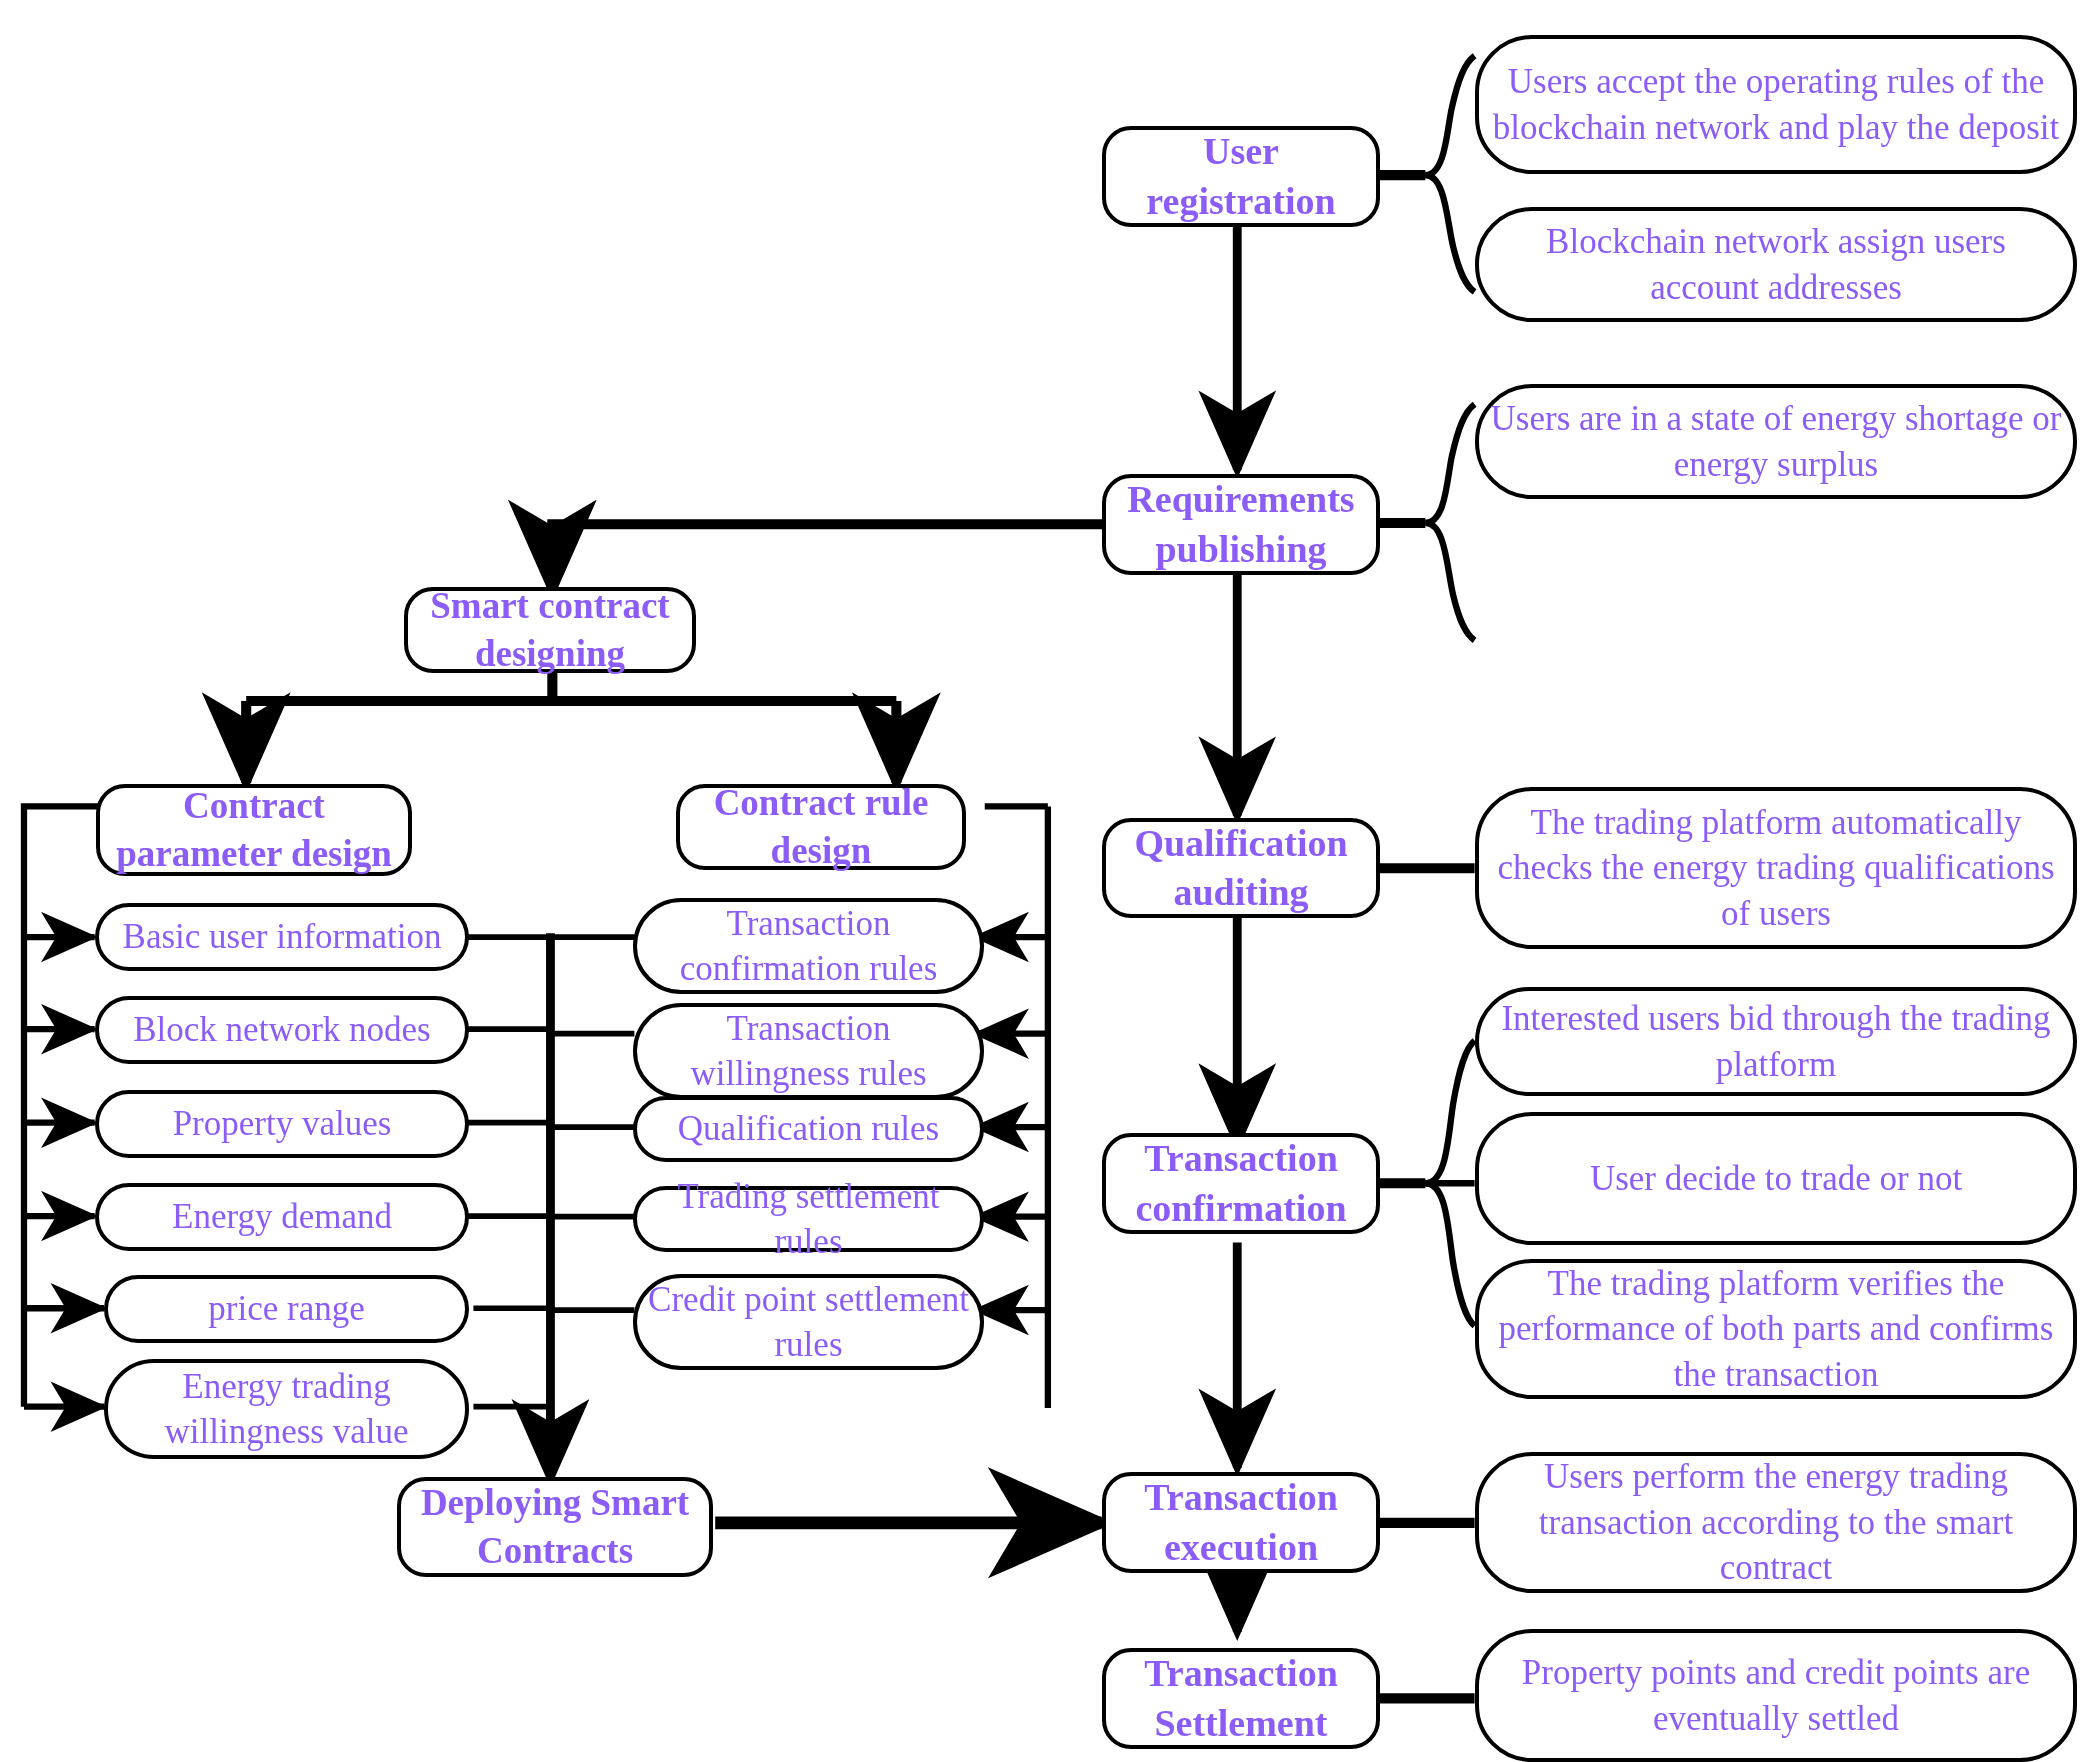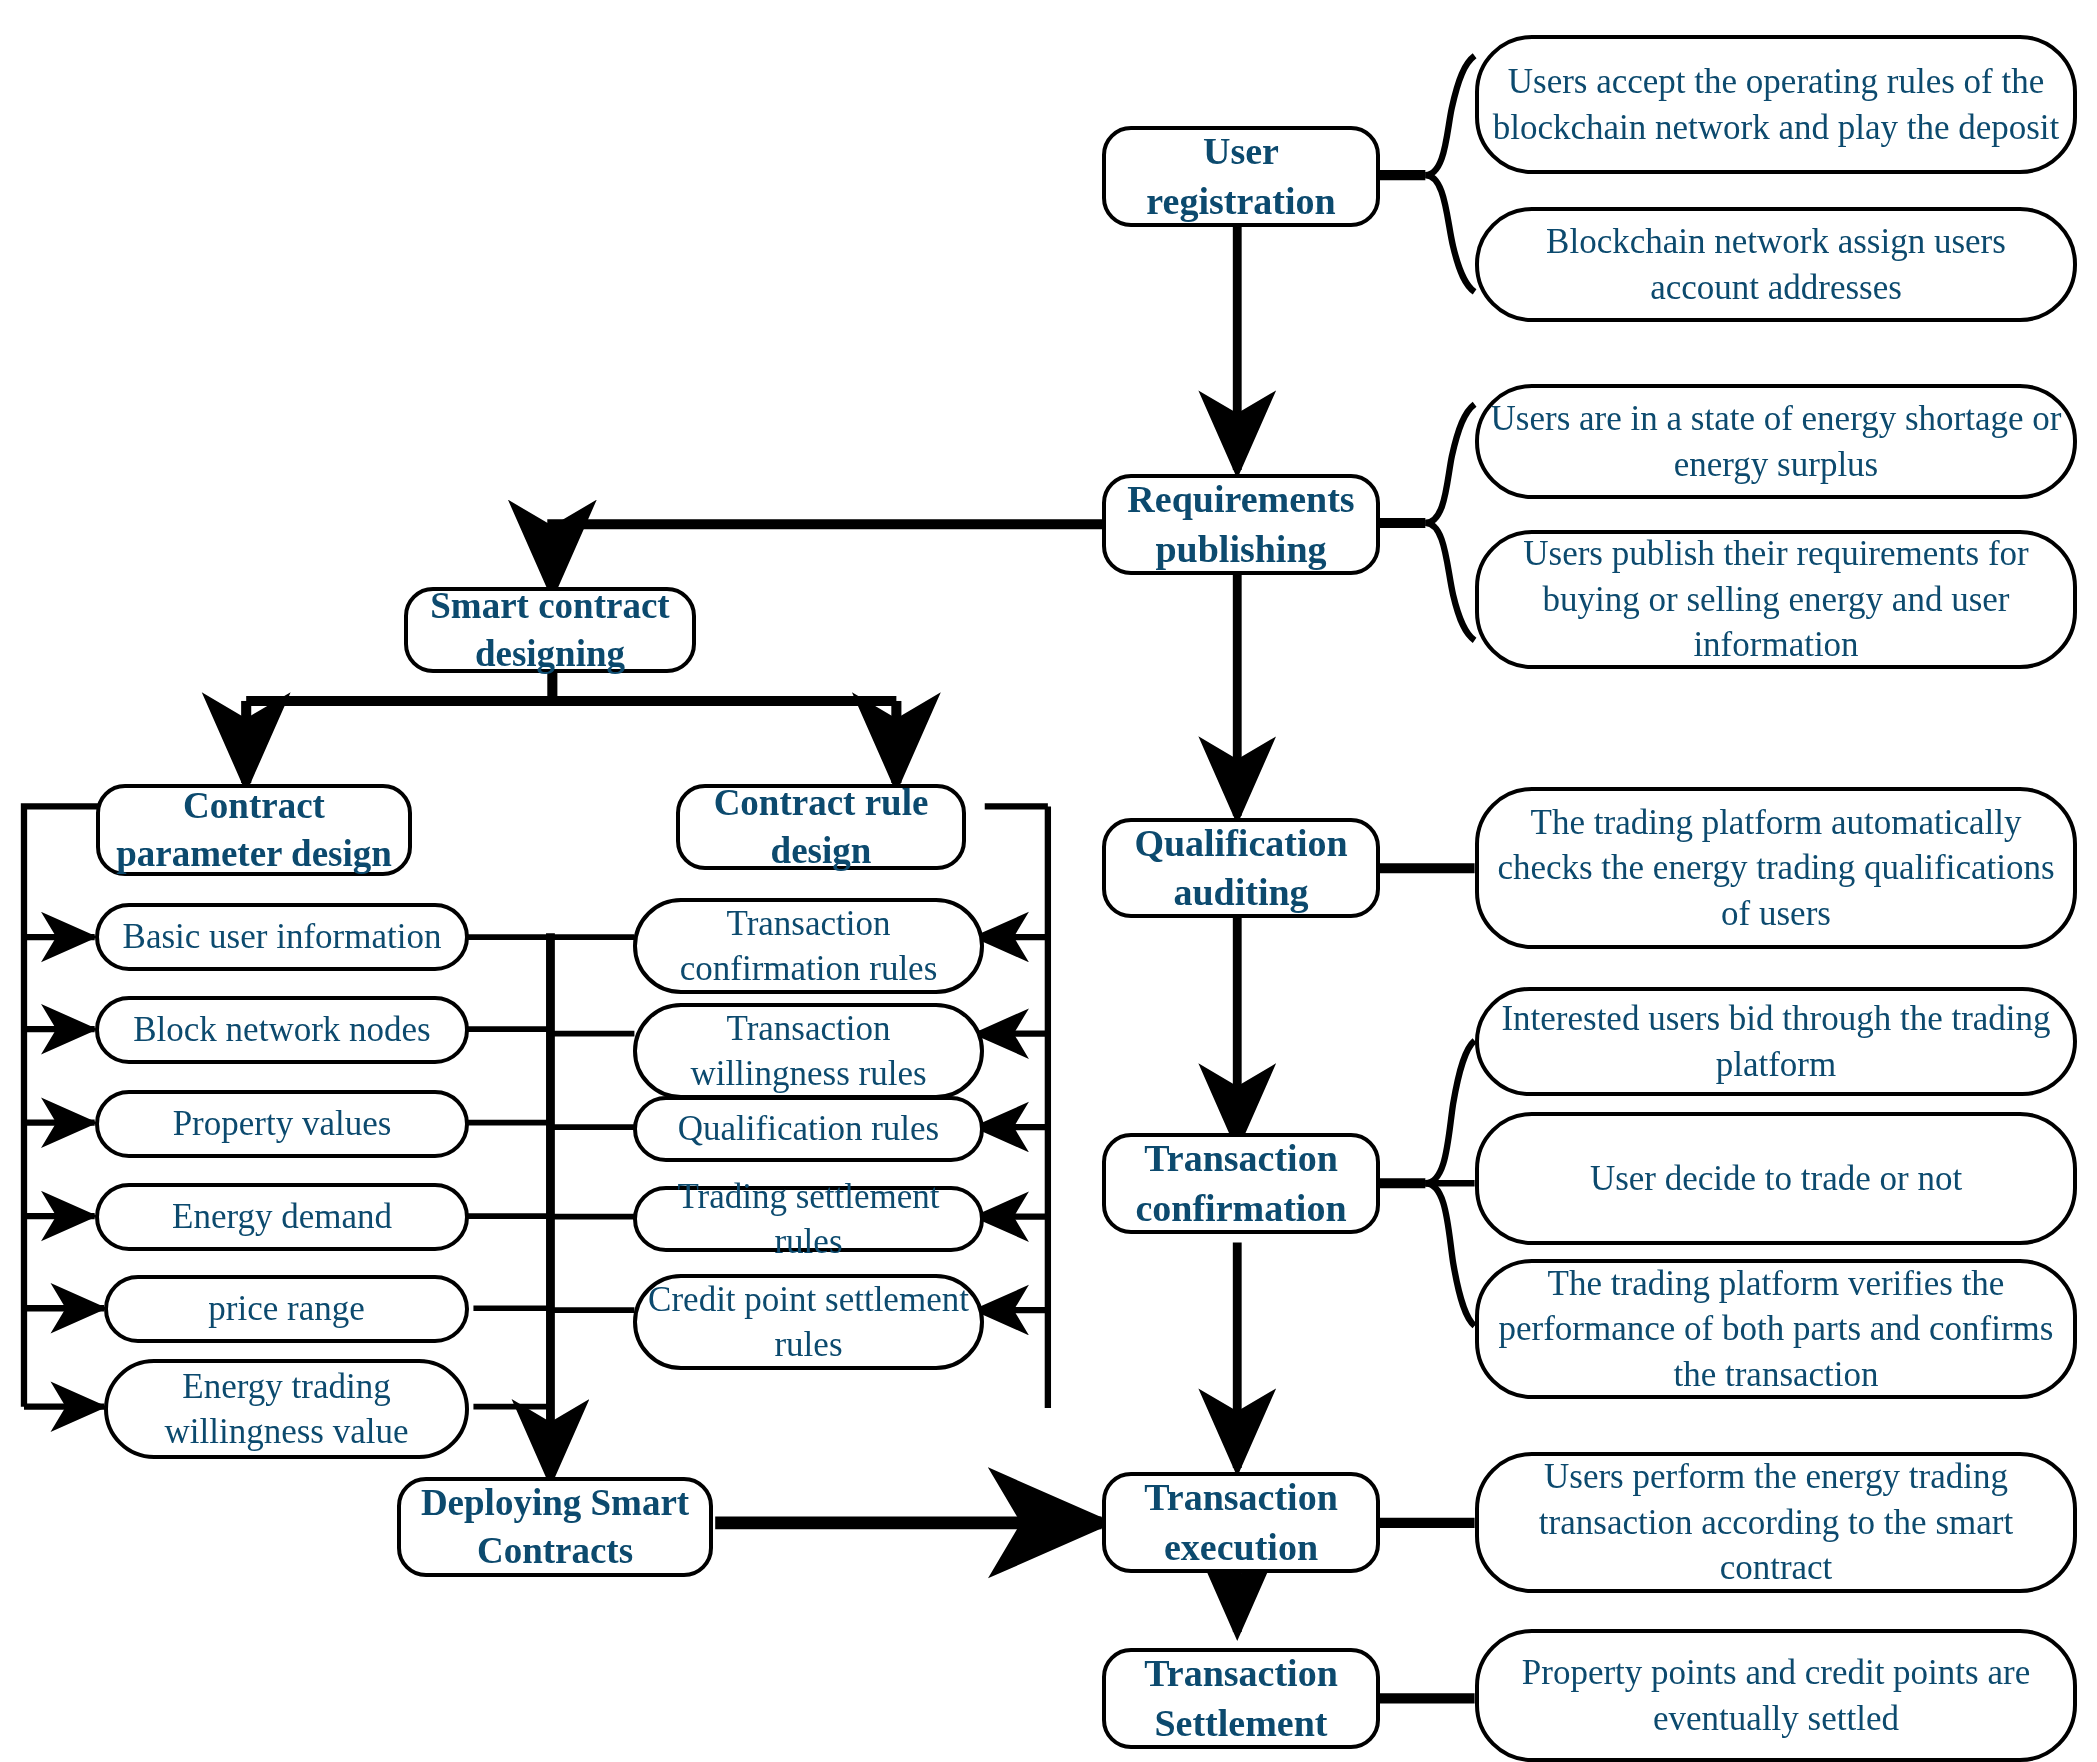--- a/index.html
+++ b/index.html
@@ -2,21 +2,21 @@
 <html style="font-size:10px"><head>
 <meta charset="utf-8">
 <title>Blockchain Energy Trading Flowchart</title>
 <style>
   html,body{margin:0;padding:0;background:#ffffff;}
   #canvas{position:relative;width:2097px;height:1763px;background:#ffffff;
           font-family:"Liberation Serif","DejaVu Serif",serif;overflow:hidden;}
   svg.lines{position:absolute;left:0;top:0;width:2097px;height:1763px;pointer-events:none;}
   .node{position:absolute;box-sizing:border-box;border:4.4px solid #000;background:#fff;
         display:flex;align-items:center;justify-content:center;text-align:center;
-        color:#0c4a6e;line-height:1.30;padding:2.5px 8.8px;}
+        color:#8b5cf6;line-height:1.30;padding:2.5px 8.8px;}
   .node span{display:block;width:100%;}
   .main-node{border-radius:29px;font-weight:bold;font-size:38px;}
   .detail-node{border-radius:57px;font-weight:normal;font-size:35px;}
   .sub-node{border-radius:57px;font-weight:normal;font-size:35px;}
   .head-node{border-radius:29px;font-weight:bold;font-size:37px;align-items:center;}
 </style>
 </head>
 <body>
 
 <div id="canvas">
@@ -162,23 +162,20 @@
   <div class="node detail-node" style="left:1475px;top:35px;width:602px;height:139px;">
     <span>Users accept the operating rules of the blockchain network and play the deposit</span>
   </div>
   <div class="node detail-node" style="left:1475px;top:207px;width:602px;height:115px;">
     <span>Blockchain network assign users account addresses</span>
   </div>
 
   <div class="node detail-node" style="left:1475px;top:384px;width:602px;height:115px;">
     <span>Users are in a state of energy shortage or energy surplus</span>
   </div>
-  <div class="node detail-node" style="left:1475px;top:530px;width:602px;height:139px;">
-    <span>Users publish their requirements for buying or selling energy and user information</span>
-  </div>
 
   <div class="node detail-node" style="left:1475px;top:787px;width:602px;height:162px;">
     <span>The trading platform automatically checks the energy trading qualifications of users</span>
   </div>
 
   <div class="node detail-node" style="left:1475px;top:987px;width:602px;height:109px;">
     <span>Interested users bid through the trading platform</span>
   </div>
   <div class="node detail-node" style="left:1475px;top:1112px;width:602px;height:133px;">
     <span>User decide to trade or not</span>

